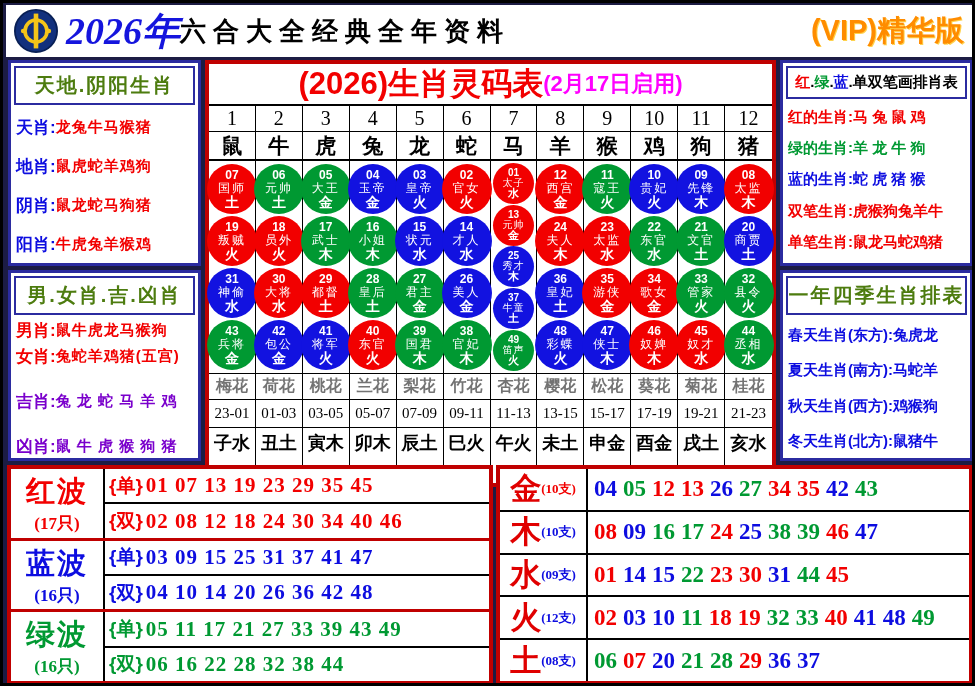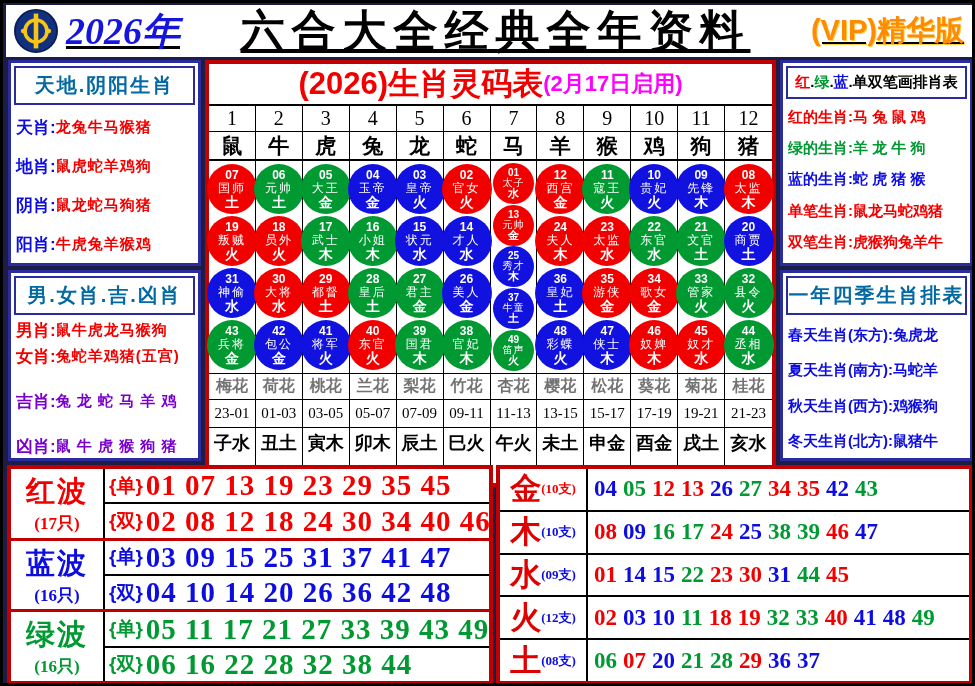--- a/index.html
+++ b/index.html
@@ -6,33 +6,33 @@
   body { font-family:"Liberation Sans", sans-serif; background:#000; }
   .page { position:relative; width:975px; height:686px; background:#1c1c44; border:3px solid #000; overflow:hidden; }
 
   
   .c-red{color:#f20000;} .c-blue{color:#0d0de0;} .c-green{color:#009932;}
   .c-purple{color:#7a00cc;margin-top:19px;} .c-black{color:#000;}
   .bg-red{background:#f20000;} .bg-blue{background:#1212e0;} .bg-green{background:#009932;}
 
   
   .topbar{position:absolute;left:3px;top:2px;width:966px;height:52px;background:#fff;
-    display:flex;align-items:center;padding:0 8px;text-decoration:underline;}
+    display:flex;align-items:center;padding:0 8px;}
   .logo{width:44px;height:44px;flex:0 0 auto;}
   .year{font-family:"Liberation Serif",serif;font-style:italic;font-weight:bold;
     font-size:38px;color:#1515dd;margin-left:8px;white-space:nowrap;}
-  .main-title{flex:1;text-align:center;font-weight:bold;font-size:44px;color:#000;
+  .main-title{flex:1;font-weight:bold;font-size:26px;color:#000;
     letter-spacing:7px;white-space:nowrap;}
   .vip{font-weight:bold;font-size:29px;color:#ff8c00;white-space:nowrap;
     text-shadow:1px 1px 0 #ffd24d;}
 
   
   .panel{position:absolute;background:#fff;border:3px solid #2b2ba0;}
   .ptitle{margin:3px;border:2px solid #2b2ba0;text-align:center;font-weight:bold;
-    font-size:20px;letter-spacing:2px;padding:4px 0;color:#0369a1;}
+    font-size:20px;letter-spacing:2px;padding:4px 0;color:#4d7c0f;}
   .prows{display:flex;flex-direction:column;justify-content:space-around;
     height:calc(100% - 44px);padding:0 5px;}
   .prow{display:flex;align-items:center;font-weight:bold;white-space:nowrap;}
   .plab{font-size:17px;}
   .pval{font-size:15px;letter-spacing:1px;}
   .prow-single{font-weight:bold;font-size:15px;white-space:nowrap;}
   #right1-title{margin:3px;border:2px solid #2b2ba0;text-align:center;font-weight:bold;
     font-size:15px;padding:5px 0;white-space:nowrap;}
 
   #left1{left:5px;top:57px;width:193px;height:206px;}
@@ -73,21 +73,21 @@
     border:4px solid #c00000;display:flex;flex-direction:column;}
   .wgroup{flex:1;display:flex;border-bottom:3px solid #c00000;min-height:0;}
   .wgroup:last-child{border-bottom:none;}
   .wname-cell{width:92px;display:flex;flex-direction:column;align-items:center;justify-content:center;}
   .wname{font-size:29px;font-weight:bold;letter-spacing:2px;}
   .wcount{font-size:17px;font-weight:bold;font-family:"Liberation Serif",serif;}
   .wrows{flex:1;display:flex;flex-direction:column;border-left:2px solid #000;min-width:0;}
   .wrow{flex:1;display:flex;align-items:center;padding-left:4px;white-space:nowrap;}
   .wrow2{border-top:2px solid #000;}
   .wtag{font-size:19px;font-weight:bold;}
-  .wnums{font-family:"Liberation Serif",serif;font-weight:bold;font-size:29px;
+  .wnums{font-family:"Liberation Serif",serif;font-weight:bold;font-size:21px;
     letter-spacing:1px;margin-left:3px;}
 
   
   .elements-box{position:absolute;left:493px;top:462px;width:477px;height:220px;background:#fff;
     border:4px solid #c00000;display:flex;flex-direction:column;}
   .erow{flex:1;display:flex;border-bottom:2px solid #000;min-height:0;}
   .erow:last-child{border-bottom:none;}
   .ename-cell{width:88px;display:flex;align-items:center;justify-content:center;
     border-right:2px solid #000;white-space:nowrap;}
   .ename{font-size:31px;font-weight:bold;color:#e00000;}
@@ -519,22 +519,22 @@
         </div>
       </div>
   </main>
 
   <section class="panel" id="right1">
     <div id="right1-title"><span class="c-red">红</span><span class="c-black">.</span><span class="c-green">绿</span><span class="c-black">.</span><span class="c-blue">蓝</span><span class="c-black">.</span><span class="c-black">单双笔画排肖表</span></div>
     <div class="prows" id="right1-rows">
         <div class="prow-single c-red">红的生肖:马 兔 鼠 鸡</div>
         <div class="prow-single c-green">绿的生肖:羊 龙 牛 狗</div>
         <div class="prow-single c-blue">蓝的生肖:蛇 虎 猪 猴</div>
+        <div class="prow-single c-red">双笔生肖:虎猴狗兔羊牛</div>
         <div class="prow-single c-red">单笔生肖:鼠龙马蛇鸡猪</div>
-        <div class="prow-single c-red">双笔生肖:虎猴狗兔羊牛</div>
       </div>
   </section>
   <section class="panel" id="right2">
     <div class="ptitle">一年四季生肖排表</div>
     <div class="prows" id="right2-rows">
         <div class="prow-single c-blue">春天生肖(东方):兔虎龙</div>
         <div class="prow-single c-blue">夏天生肖(南方):马蛇羊</div>
         <div class="prow-single c-blue">秋天生肖(西方):鸡猴狗</div>
         <div class="prow-single c-blue">冬天生肖(北方):鼠猪牛</div>
       </div>

